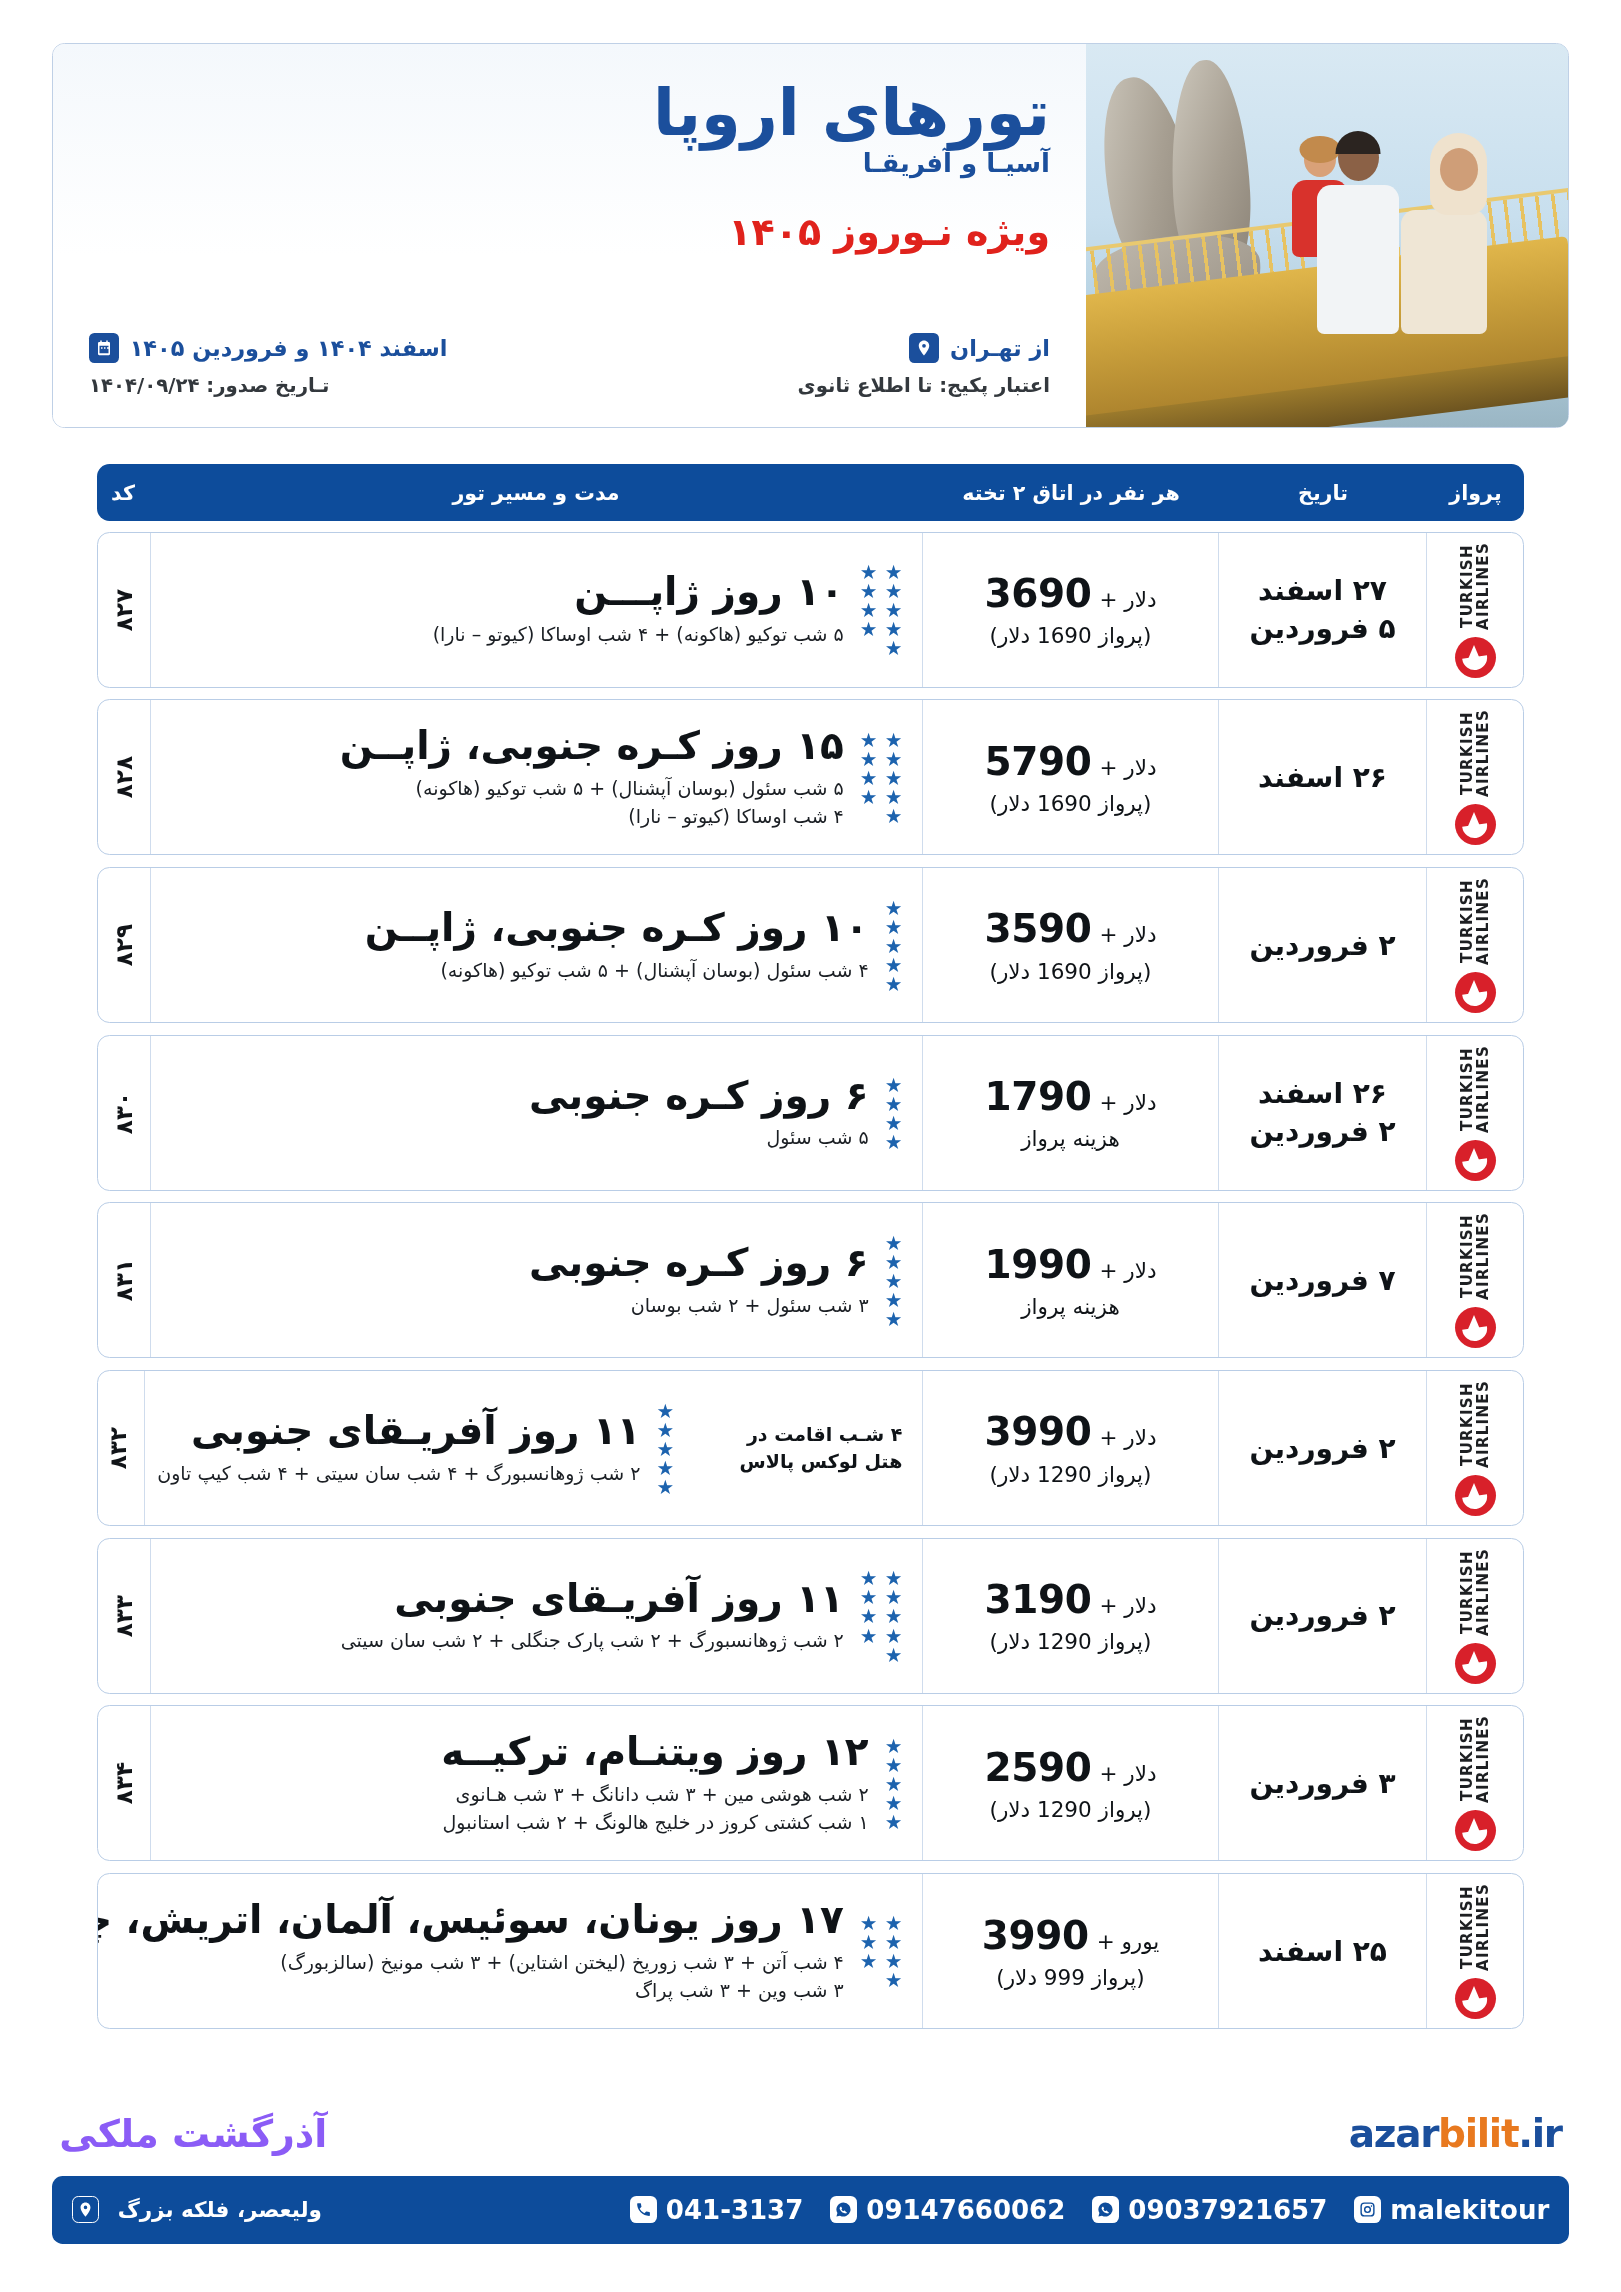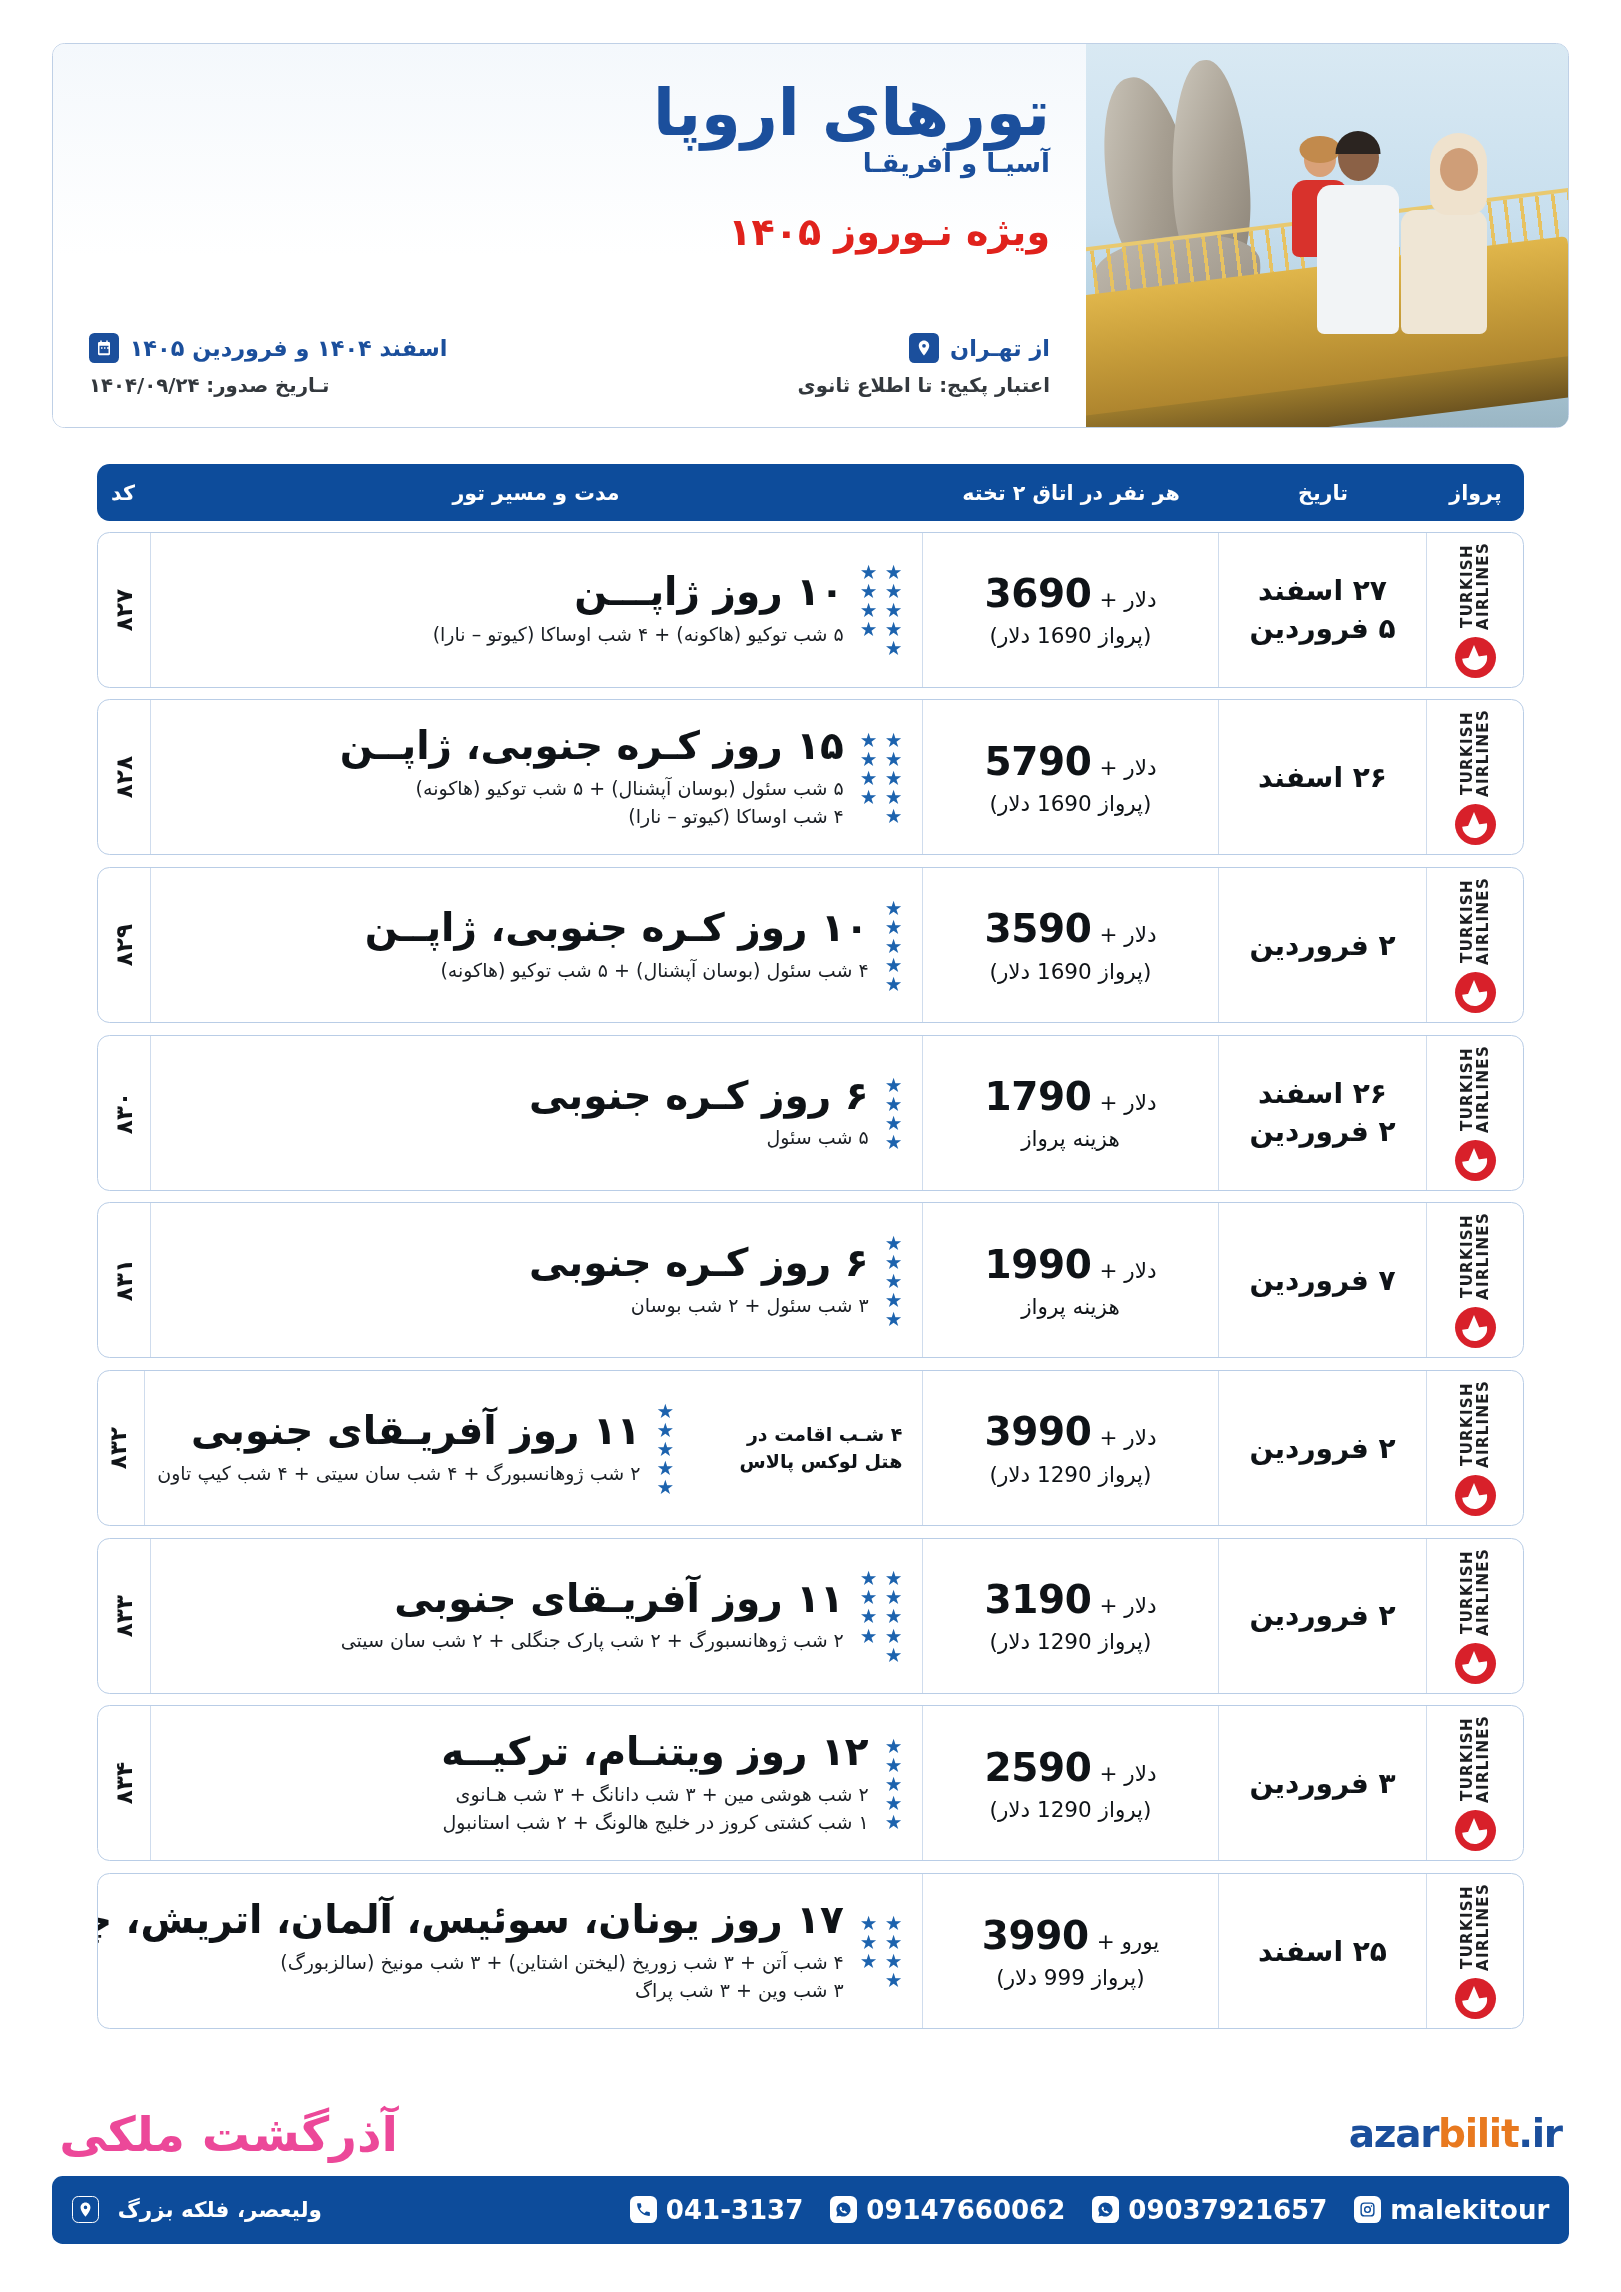--- a/index.html
+++ b/index.html
@@ -340,21 +340,21 @@
   .footer-top {
     display: flex;
     flex-direction: row;
     justify-content: space-between;
     align-items: center;
     height: 63px;
     padding: 0 7.2px;
   }
 
   .brand-fa {
-    font-size: 48px; font-weight: 700; color: #ec4899; white-space: nowrap;
+    font-size: 38px; font-weight: 700; color: #8b5cf6; white-space: nowrap;
   }
 
   .logo-azar {
     direction: ltr; font-size: 39px; font-weight: 700; letter-spacing: -1.3px; white-space: nowrap;
   }
   .logo-azar .a1 { color: #1b4f9c; }
   .logo-azar .a2 { color: #e8791f; }
   .logo-azar .a3 { color: #1b4f9c; }
 
   .contact-bar {

